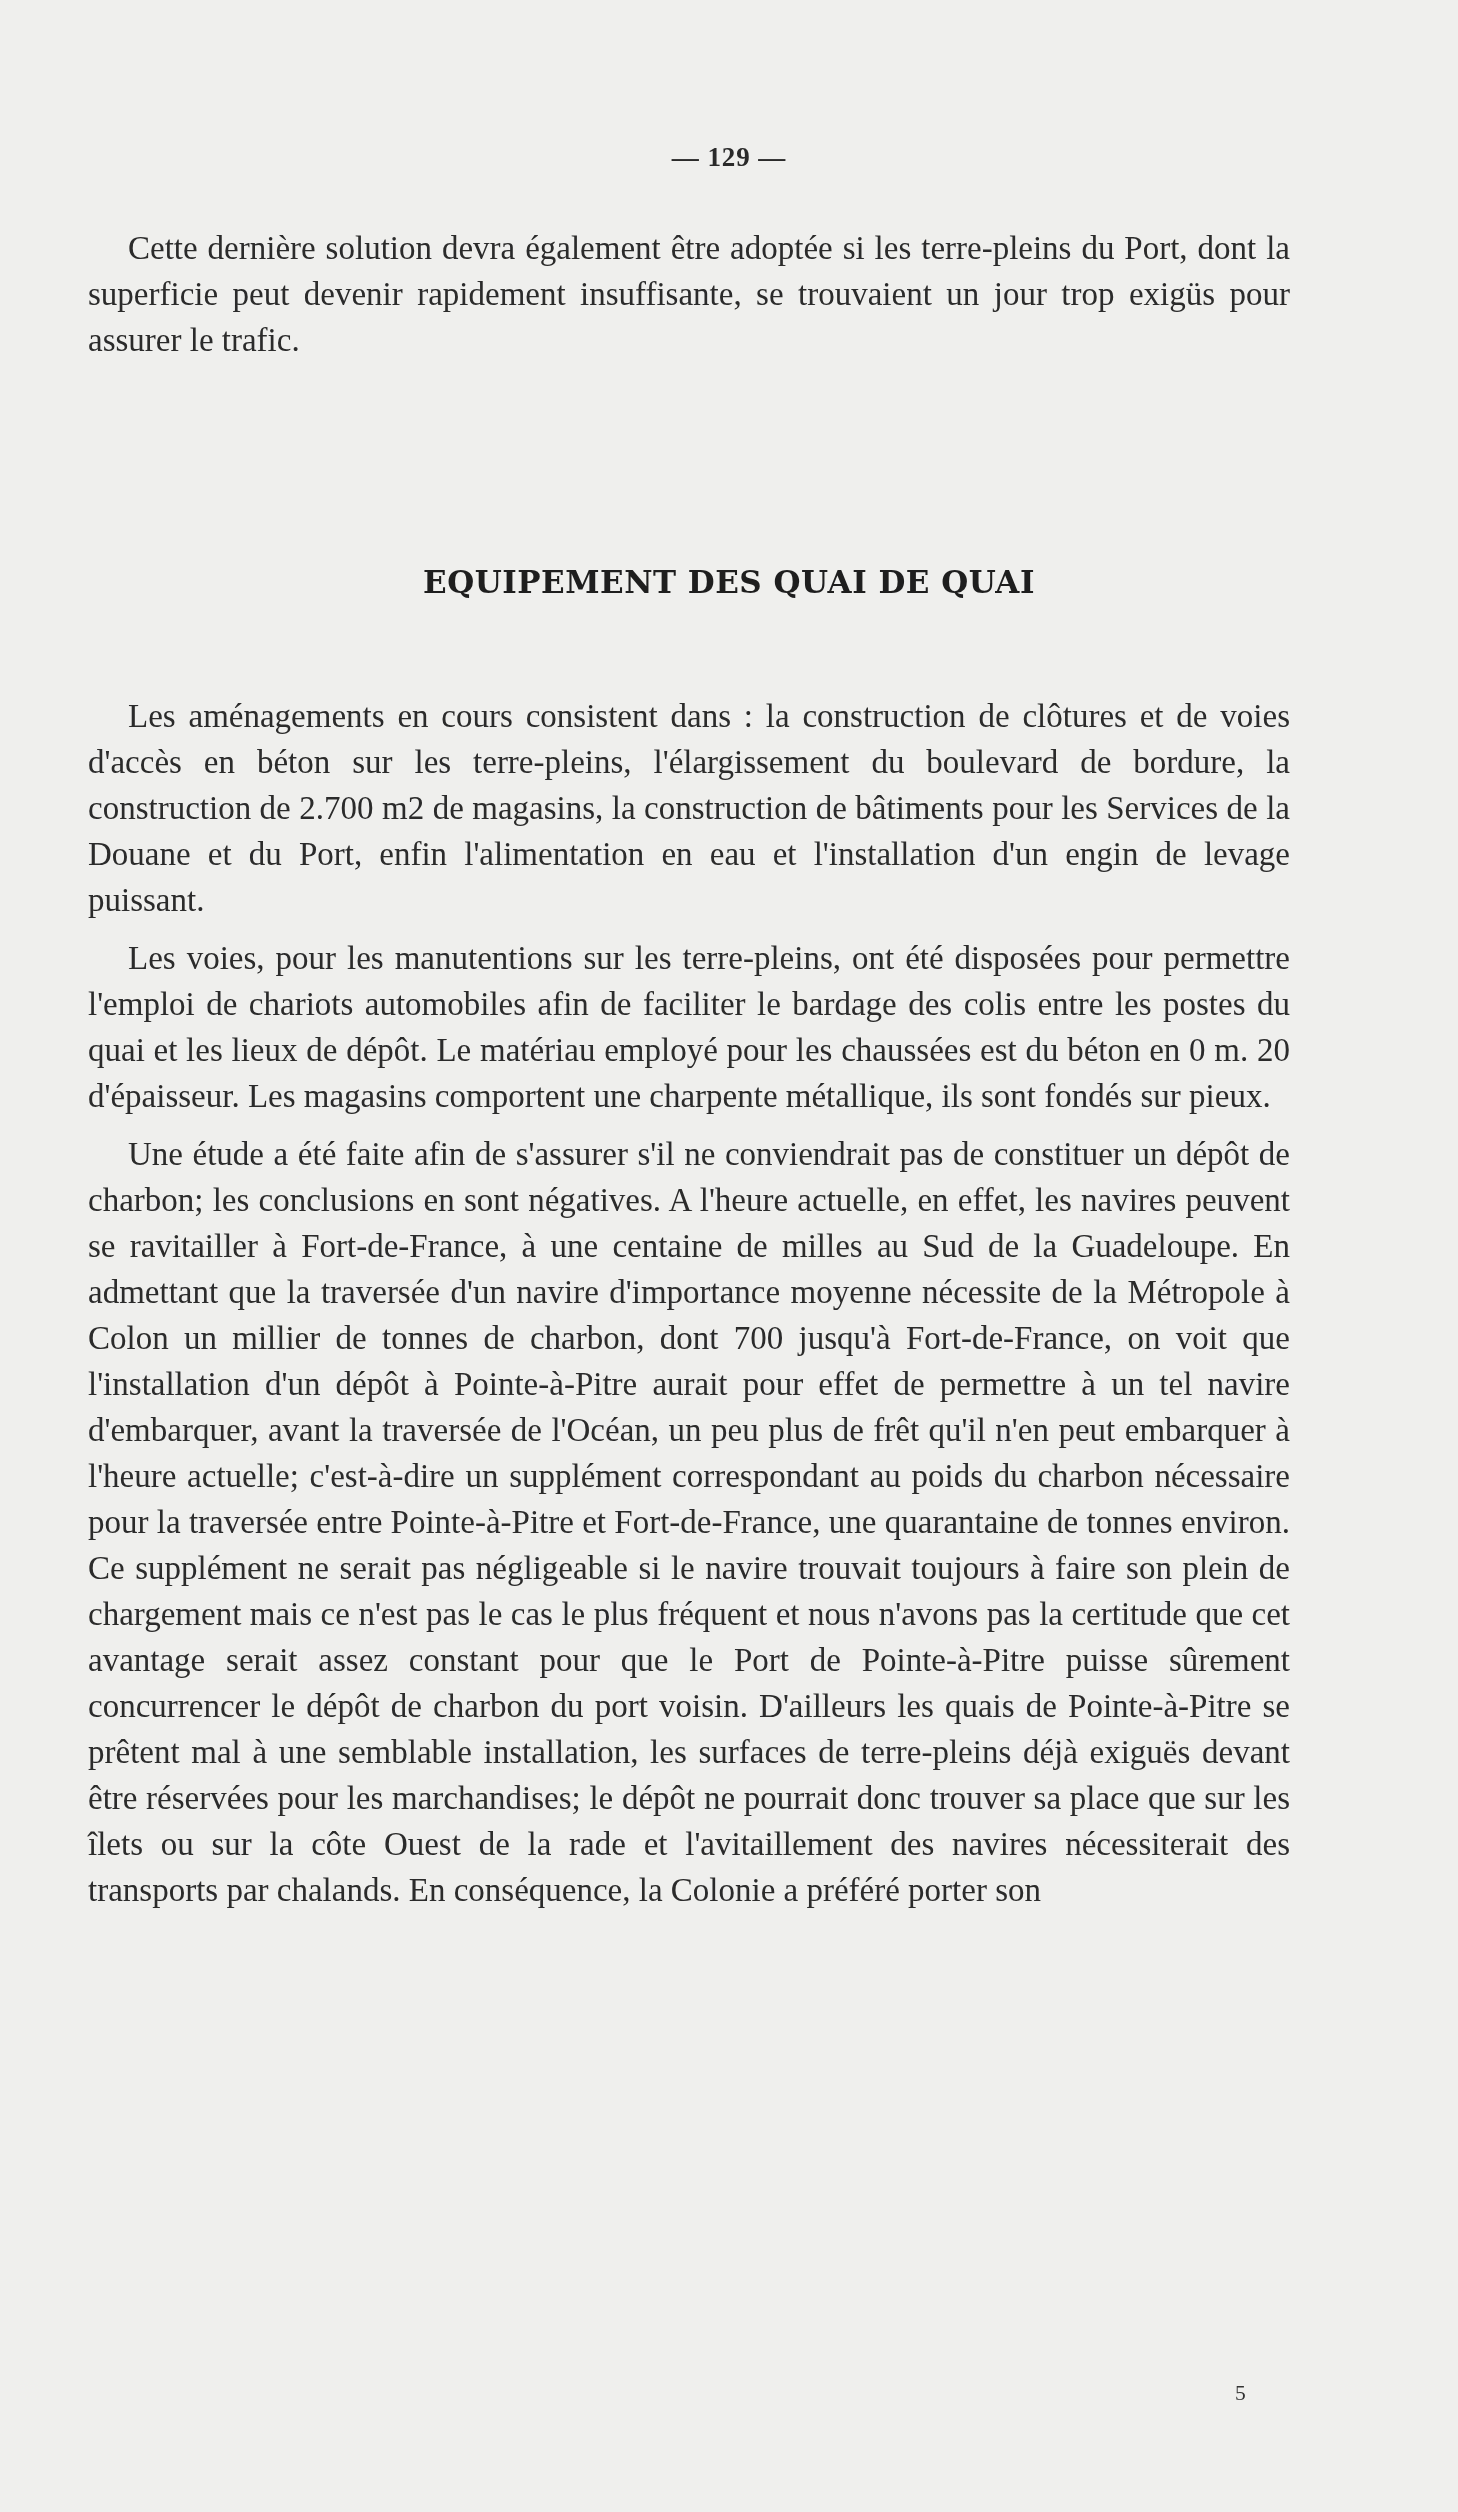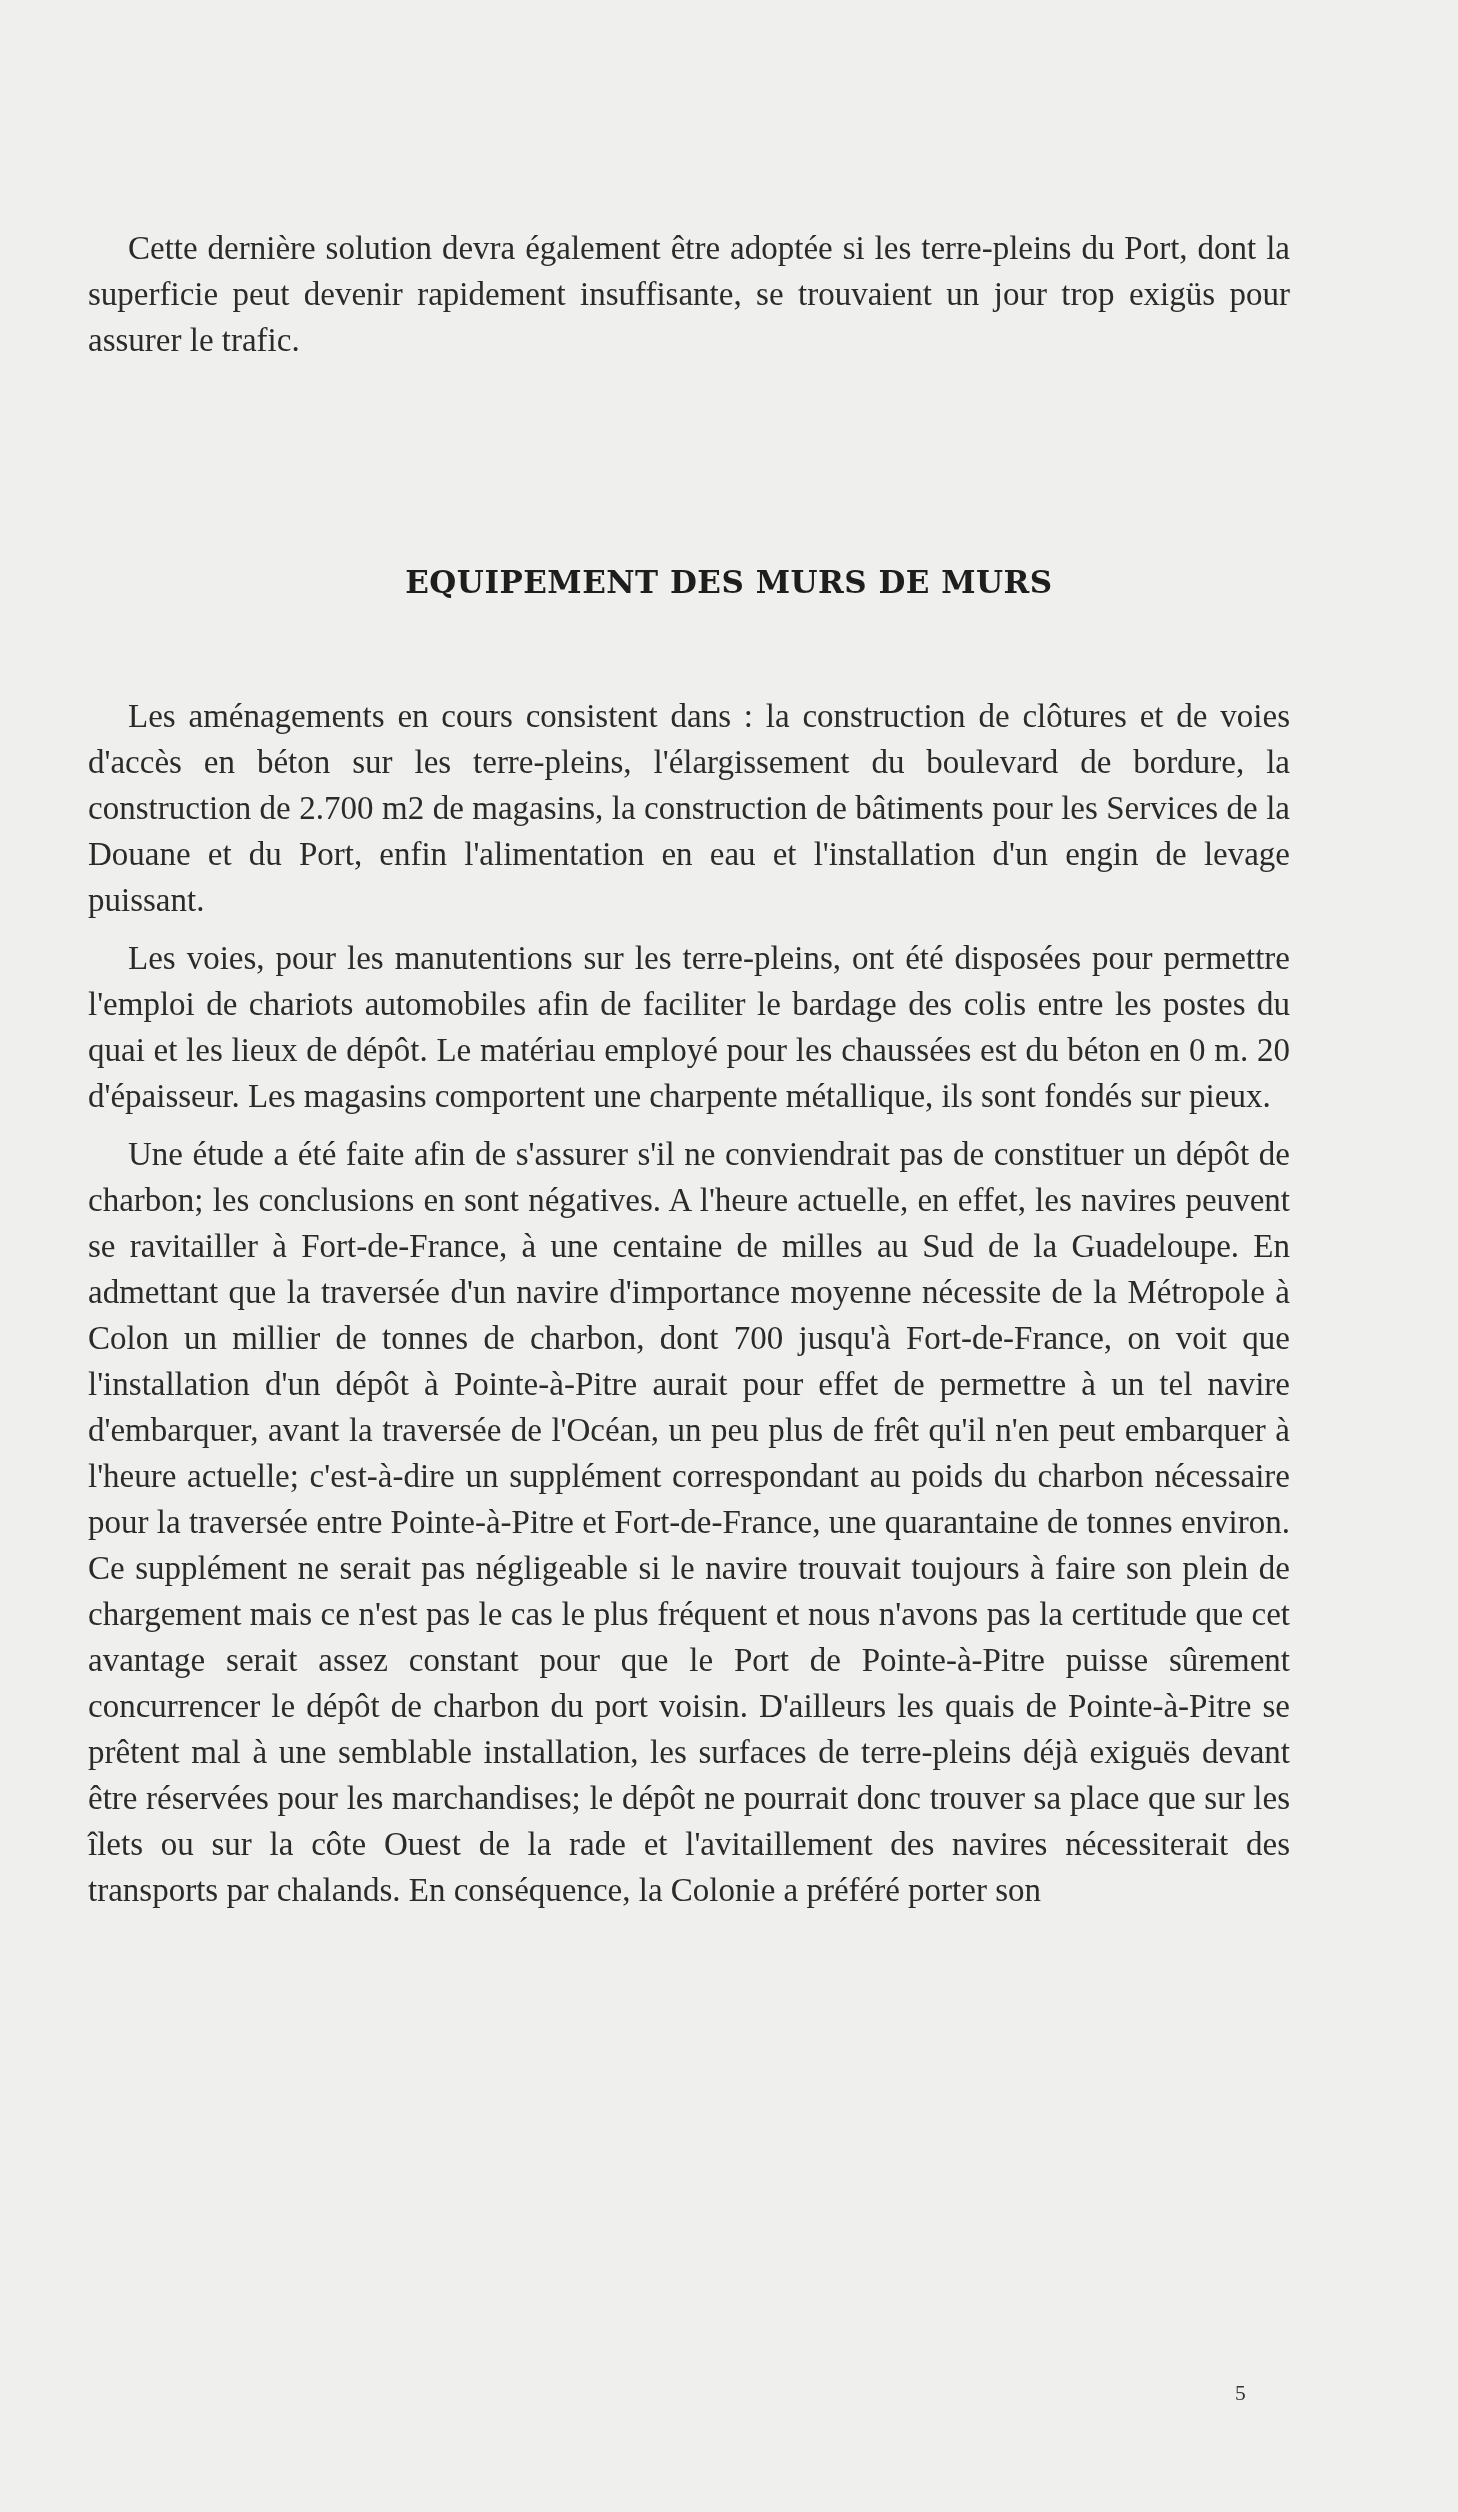--- a/index.html
+++ b/index.html
@@ -71,26 +71,27 @@
       left: 1235px;
       font-size: 21.6px;
       color: #333;
     }
   </style>
 </head>
 <body>
 
 <div class="page">
 
+  <div class="page-number-top">— 129 —</div>
 
   <div class="text-block intro">
     <p>Cette dernière solution devra également être adoptée si les terre-pleins du Port, dont la superficie peut devenir rapidement insuffisante, se trouvaient un jour trop exigüs pour assurer le trafic.</p>
   </div>
 
-  <div class="section-heading">EQUIPEMENT DES MURS DE MURS</div>
+  <div class="section-heading">EQUIPEMENT DES QUAI DE QUAI</div>
 
   <div class="text-block body">
     <p>Les aménagements en cours consistent dans : la construction de clôtures et de voies d'accès en béton sur les terre-pleins, l'élargissement du boulevard de bordure, la construction de 2.700 m2 de magasins, la construction de bâtiments pour les Services de la Douane et du Port, enfin l'alimentation en eau et l'installation d'un engin de levage puissant.</p>
     <p>Les voies, pour les manutentions sur les terre-pleins, ont été disposées pour permettre l'emploi de chariots automobiles afin de faciliter le bardage des colis entre les postes du quai et les lieux de dépôt. Le matériau employé pour les chaussées est du béton en 0 m. 20 d'épaisseur. Les magasins comportent une charpente métallique, ils sont fondés sur pieux.</p>
     <p>Une étude a été faite afin de s'assurer s'il ne conviendrait pas de constituer un dépôt de charbon; les conclusions en sont négatives. A l'heure actuelle, en effet, les navires peuvent se ravitailler à Fort-de-France, à une centaine de milles au Sud de la Guadeloupe. En admettant que la traversée d'un navire d'importance moyenne nécessite de la Métropole à Colon un millier de tonnes de charbon, dont 700 jusqu'à Fort-de-France, on voit que l'installation d'un dépôt à Pointe-à-Pitre aurait pour effet de permettre à un tel navire d'embarquer, avant la traversée de l'Océan, un peu plus de frêt qu'il n'en peut embarquer à l'heure actuelle; c'est-à-dire un supplément correspondant au poids du charbon nécessaire pour la traversée entre Pointe-à-Pitre et Fort-de-France, une quarantaine de tonnes environ. Ce supplément ne serait pas négligeable si le navire trouvait toujours à faire son plein de chargement mais ce n'est pas le cas le plus fréquent et nous n'avons pas la certitude que cet avantage serait assez constant pour que le Port de Pointe-à-Pitre puisse sûrement concurrencer le dépôt de charbon du port voisin. D'ailleurs les quais de Pointe-à-Pitre se prêtent mal à une semblable installation, les surfaces de terre-pleins déjà exiguës devant être réservées pour les marchandises; le dépôt ne pourrait donc trouver sa place que sur les îlets ou sur la côte Ouest de la rade et l'avitaillement des navires nécessiterait des transports par chalands. En conséquence, la Colonie a préféré porter son</p>
   </div>
 
   <div class="signature-mark">5</div>
 
 </div>

